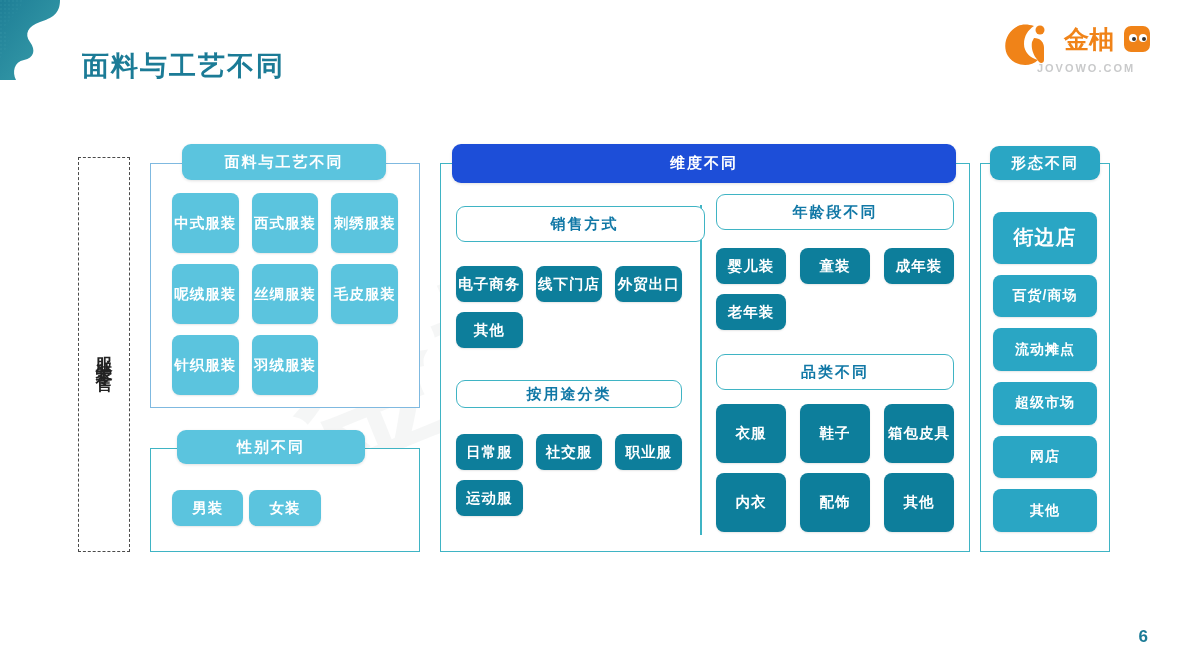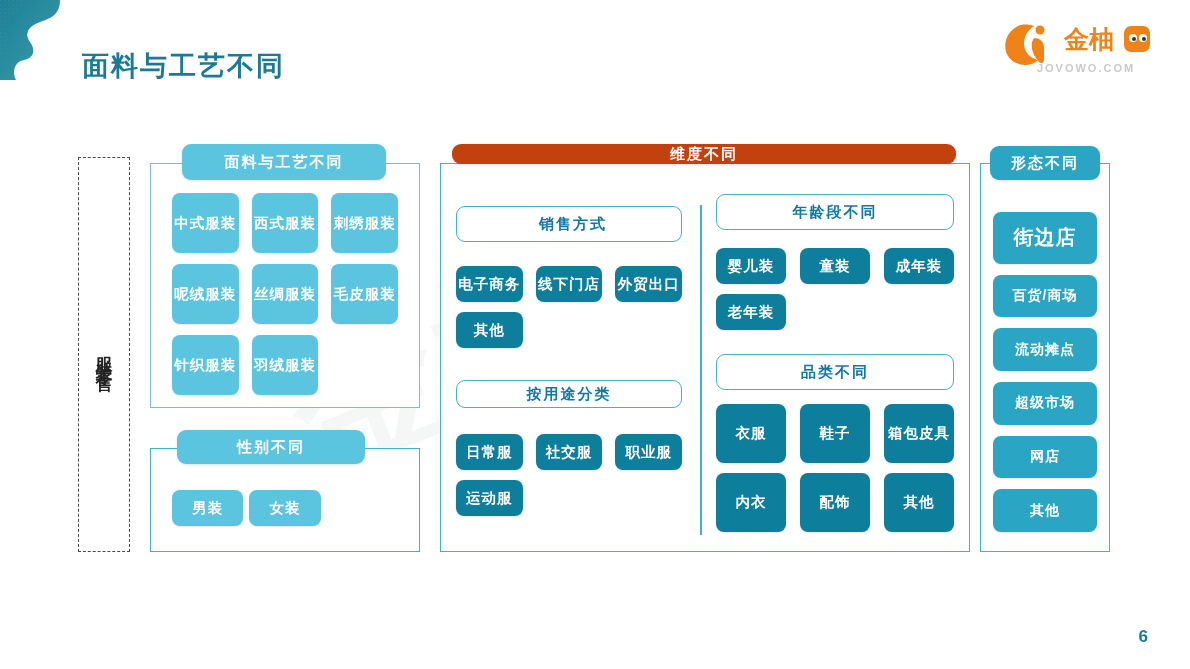--- a/index.html
+++ b/index.html
@@ -157,24 +157,24 @@
     </div>
 
   <div class="panel panel-b"></div>
   <div class="hdr-pill pill-light" style="left:177px; top:430px; width:188px; height:34px;">性别不同</div>
   <div class="grid2" id="grid-gender" style="left:172px; top:490px; width:226px; height:36px; gap:0 6px;">
       <div class="pill pill-light">男装</div>
       <div class="pill pill-light">女装</div>
     </div>
 
   <div class="panel panel-c"></div>
-  <div class="hdr-pill" style="left:452px; top:144px; width:504px; height:20px; background:#c2410c;">维度不同</div>
+  <div class="hdr-pill" style="left:452px; top:144px; width:504px; height:39px; background:#1d4ed8;">维度不同</div>
   <div class="mid-divider"></div>
 
-  <div class="outline-box" style="position:absolute; left:456px; top:206px; width:226px; height:36px;padding-left:8px;">销售方式</div>
+  <div class="outline-box" style="position:absolute; left:456px; top:206px; width:249px; height:36px;padding-left:8px;">销售方式</div>
   <div class="grid2" id="grid-sales" style="left:456px; top:266px; width:226px; height:82px; gap:10px 13px;">
       <div class="pill pill-dark">电子商务</div>
       <div class="pill pill-dark">线下门店</div>
       <div class="pill pill-dark">外贸出口</div>
       <div class="pill pill-dark">其他</div>
     </div>
 
   <div class="outline-box" style="position:absolute; left:456px; top:380px; width:226px; height:28px;">按用途分类</div>
   <div class="grid2" id="grid-use" style="left:456px; top:434px; width:226px; height:82px; gap:10px 13px;">
       <div class="pill pill-dark">日常服</div>

